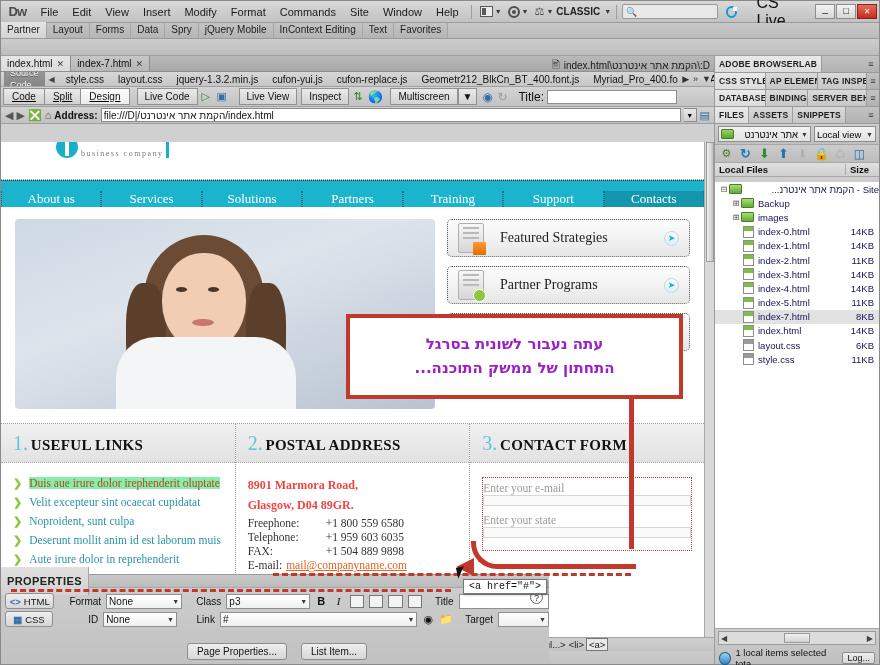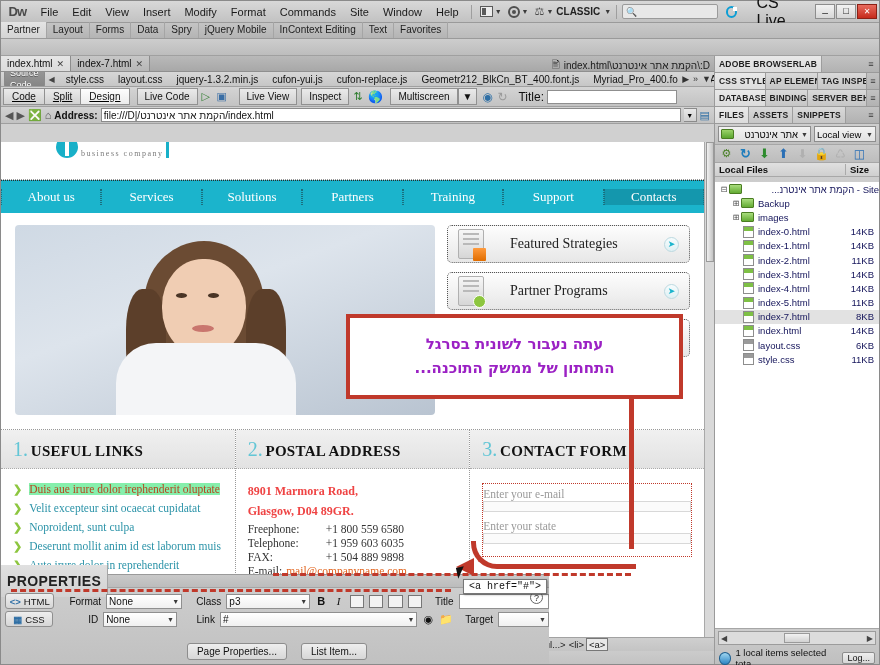--- a/index.html
+++ b/index.html
@@ -193,21 +193,21 @@
   }
   .logo-wrap { position:absolute; left:55px; top:-6px; display:flex; align-items:flex-end; gap:3px;}
   .logo-circle {
     width:22px;height:22px;border-radius:50%;background:#18b0c8;position:relative;
   }
   .logo-circle::after{content:"";position:absolute;left:9px;top:2px;width:4px;height:18px;background:#fff;}
   .logo-txt { font-size:8px; letter-spacing:1.5px; color:#7b7b7b; font-family:"Liberation Serif",serif; }
   .logo-bar { width:3px;height:16px;background:#18b0c8; }
 
   .navbar {
-    height:33px; background:#1bb4cc; display:flex; align-items:center;
+    height:27px; background:#1bb4cc; display:flex; align-items:flex-end;
     border-top:1px dotted #2b2b2b;
   }
   .navitem {
     flex:1; display:flex;align-items:center;justify-content:center;
     color:#fff; font-family:"Liberation Serif", serif; font-size:13px;
     border-right:1px dotted #1a6f7e;
     border-left:1px dotted #1a6f7e;
   }
   .navitem.active { background:#1497ad; }
 
@@ -228,21 +228,21 @@
   .blob-hair3{position:absolute;right:14px;top:52px;width:40px;height:100px;border-radius:40%;background:#5c3f2a;}
   .eye{position:absolute;width:11px;height:5px;border-radius:50%;background:#4a3526;top:56px;}
   .eye.l{left:66px;} .eye.r{left:98px;}
   .lips{position:absolute;left:82px;top:88px;width:22px;height:7px;border-radius:50%;background:#c9766e;}
   .pen{position:absolute;right:12px;bottom:20px;width:6px;height:58px;background:#e6e6e6;transform:rotate(22deg);border:1px solid #bbb;}
 
   .hero-list { flex:1; display:flex; flex-direction:column; gap:9px; }
   .hcard {
     height:38px; border:1px dotted #555;
     background:linear-gradient(#fdfdfd,#e7e7e7);
-    border-radius:5px; display:flex; align-items:center; gap:26px; padding:0 10px;
+    border-radius:5px; display:flex; align-items:center; gap:16px; padding:0 10px;
     position:relative;
   }
   .hcard-ico {
     width:26px;height:30px; background:linear-gradient(#f7f7f7,#d6d6d6);
     border:1px solid #b0b0b0; border-radius:2px; position:relative;
   }
   .hcard-ico::before{
     content:"";position:absolute;top:3px;left:4px;right:4px;height:2px;background:#b9b9b9;
     box-shadow:0 5px 0 #b9b9b9, 0 10px 0 #b9b9b9;
   }
@@ -357,21 +357,21 @@
   .propspanel {
     position:absolute; left:0; right:165px; bottom:0; height:90px;
     background:linear-gradient(#cfcfcf,#c1c1c1); border-top:1px solid #9a9a9a;
     z-index:30;
   }
   .props-head {
     height:13px; display:flex; align-items:center;
     background:linear-gradient(#c9c9c9,#bcbcbc); border-bottom:1px solid #a5a5a5;
   }
   .props-tab {
-    font-size:14px; font-weight:bold; letter-spacing:.4px; color:#222;
+    font-size:11px; font-weight:bold; letter-spacing:.4px; color:#222;
     padding:8px 6px; background:linear-gradient(#e0e0e0,#d2d2d2);
     border-right:1px solid #a5a5a5;
   }
   .props-body{ position:relative; padding:4px 0 0 4px;}
   .prow{ display:flex; align-items:center; gap:5px; height:18px; }
   .tagbtn{
     width:52px;height:16px;border:1px solid #8f8f8f;border-radius:3px;
     background:linear-gradient(#eee,#d6d6d6); display:flex;align-items:center;
     justify-content:center; gap:3px; font-size:9.5px; color:#111;
   }

